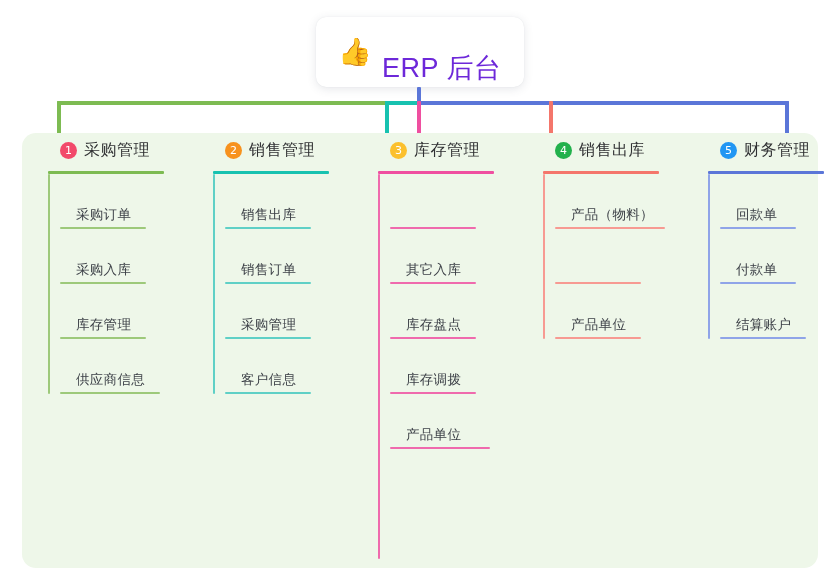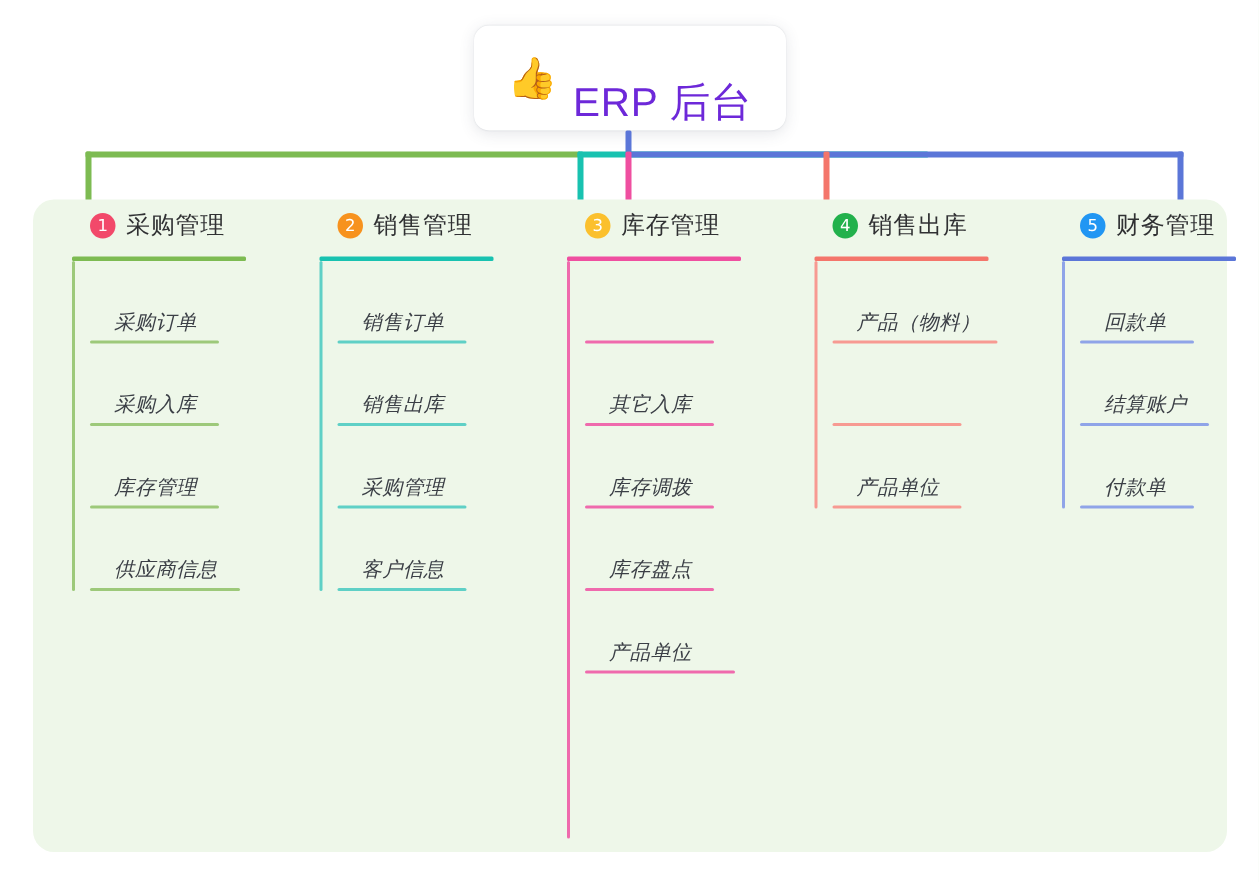--- a/index.html
+++ b/index.html
@@ -95,21 +95,20 @@
   .head-rule {
     height: 3px;
     border-radius: 1px;
     margin-top: 4px;
   }
 
   .leaves {
     position: relative;
     padding-left: 18px;
     margin-top: 0;
-    font-style: italic;
   }
   .spine {
     position: absolute;
     left: 6px;
     top: 0;
     width: 2px;
     border-radius: 1px;
   }
   .leaf {
     position: relative;
@@ -181,25 +180,25 @@
     </div>
     <div class="column" style="left: 185px; width: 165px;">
       <div class="col-head">
         <span class="badge" style="background: rgb(247, 146, 30);">2</span>
         <span class="col-title">销售管理</span>
       </div>
       <div class="head-rule" style="width: 116px; background: rgb(24, 194, 176); margin-left: 6px;"></div>
       <div class="leaves">
         <div class="spine" style="background: rgb(95, 208, 198); height: 220px;"></div>
         <div class="leaf">
+          <div class="leaf-label">销售出库</div>
+          <div class="leaf-rule" style="width: 86px; background: rgb(95, 208, 198);"></div>
+        </div>
+        <div class="leaf">
           <div class="leaf-label">销售订单</div>
-          <div class="leaf-rule" style="width: 86px; background: rgb(95, 208, 198);"></div>
-        </div>
-        <div class="leaf">
-          <div class="leaf-label">销售出库</div>
           <div class="leaf-rule" style="width: 86px; background: rgb(95, 208, 198);"></div>
         </div>
         <div class="leaf">
           <div class="leaf-label">采购管理</div>
           <div class="leaf-rule" style="width: 86px; background: rgb(95, 208, 198);"></div>
         </div>
         <div class="leaf">
           <div class="leaf-label">客户信息</div>
           <div class="leaf-rule" style="width: 86px; background: rgb(95, 208, 198);"></div>
         </div>
@@ -214,25 +213,25 @@
       <div class="leaves">
         <div class="spine" style="background: rgb(239, 106, 173); height: 385px;"></div>
         <div class="leaf">
           <div class="leaf-rule" style="width: 86px; background: rgb(239, 106, 173);"></div>
         </div>
         <div class="leaf">
           <div class="leaf-label">其它入库</div>
           <div class="leaf-rule" style="width: 86px; background: rgb(239, 106, 173);"></div>
         </div>
         <div class="leaf">
+          <div class="leaf-label">库存盘点</div>
+          <div class="leaf-rule" style="width: 86px; background: rgb(239, 106, 173);"></div>
+        </div>
+        <div class="leaf">
           <div class="leaf-label">库存调拨</div>
-          <div class="leaf-rule" style="width: 86px; background: rgb(239, 106, 173);"></div>
-        </div>
-        <div class="leaf">
-          <div class="leaf-label">库存盘点</div>
           <div class="leaf-rule" style="width: 86px; background: rgb(239, 106, 173);"></div>
         </div>
         <div class="leaf">
           <div class="leaf-label">产品单位</div>
           <div class="leaf-rule" style="width: 100px; background: rgb(239, 106, 173);"></div>
         </div>
       </div>
     </div>
     <div class="column" style="left: 515px; width: 165px;">
       <div class="col-head">
@@ -261,22 +260,22 @@
         <span class="col-title">财务管理</span>
       </div>
       <div class="head-rule" style="width: 116px; background: rgb(91, 118, 216); margin-left: 6px;"></div>
       <div class="leaves">
         <div class="spine" style="background: rgb(143, 164, 232); height: 165px;"></div>
         <div class="leaf">
           <div class="leaf-label">回款单</div>
           <div class="leaf-rule" style="width: 76px; background: rgb(143, 164, 232);"></div>
         </div>
         <div class="leaf">
+          <div class="leaf-label">付款单</div>
+          <div class="leaf-rule" style="width: 76px; background: rgb(143, 164, 232);"></div>
+        </div>
+        <div class="leaf">
           <div class="leaf-label">结算账户</div>
           <div class="leaf-rule" style="width: 86px; background: rgb(143, 164, 232);"></div>
         </div>
-        <div class="leaf">
-          <div class="leaf-label">付款单</div>
-          <div class="leaf-rule" style="width: 76px; background: rgb(143, 164, 232);"></div>
-        </div>
       </div>
     </div>
   </div>
 
 </body></html>

